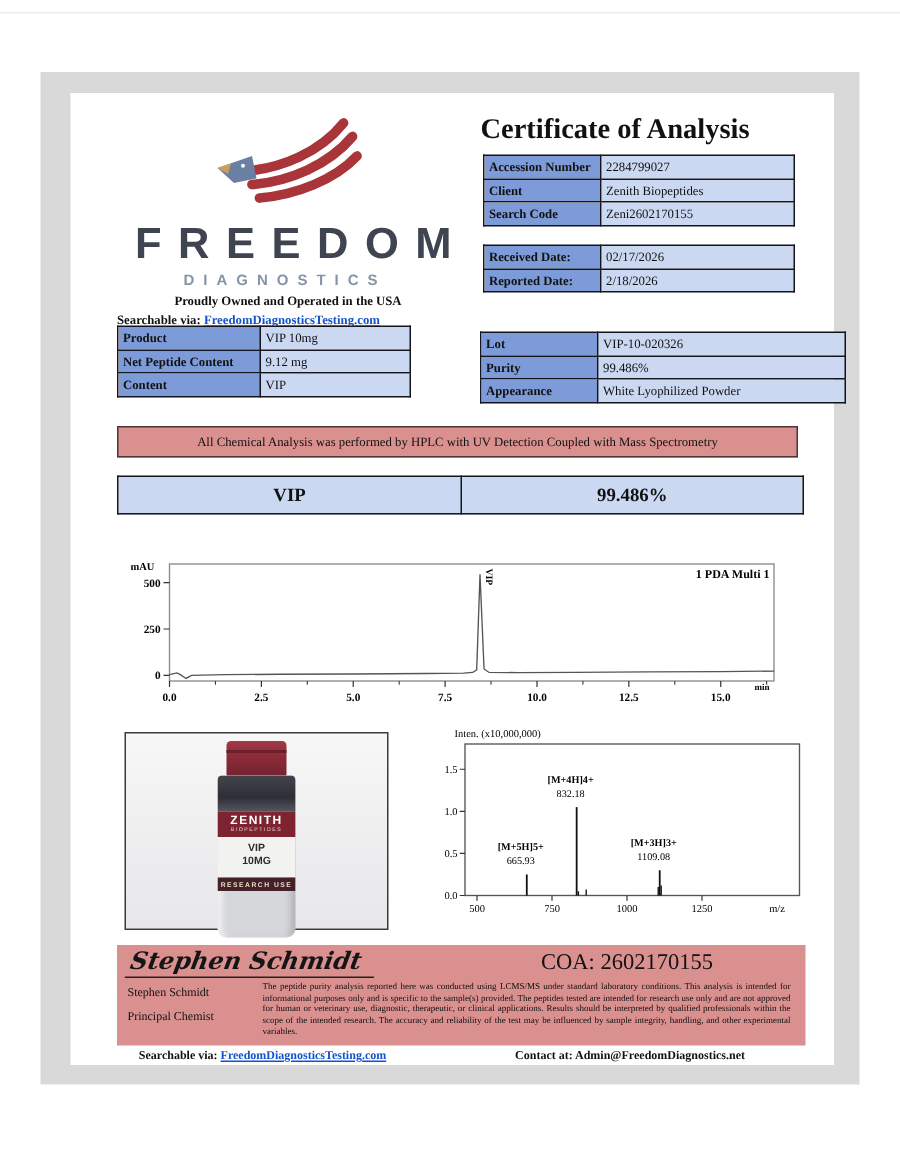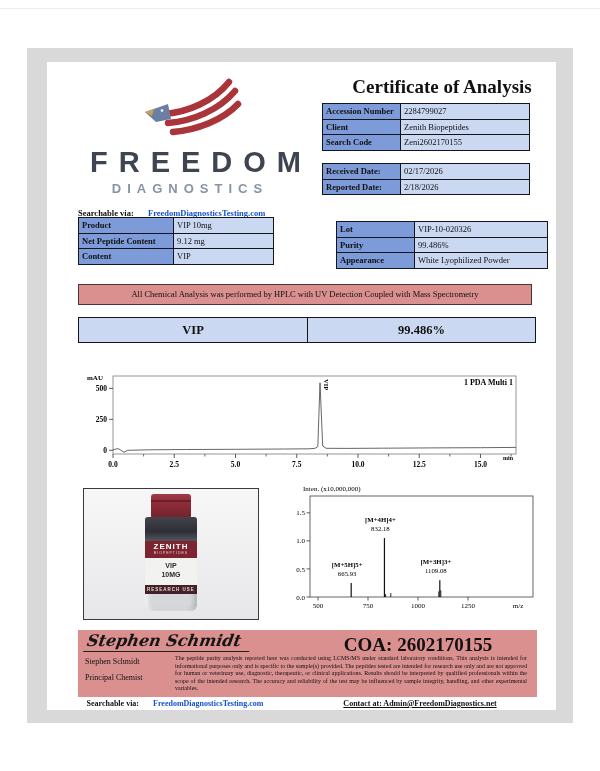--- a/index.html
+++ b/index.html
@@ -6,40 +6,40 @@
   #stage{position:relative;width:600px;height:771px;background:#ffffff;overflow:hidden;
          font-family:"Liberation Serif",serif;color:#111;}
   .topline{position:absolute;left:0;top:8px;width:600px;height:1px;background:#ececec;}
   .card{position:absolute;left:27px;top:48px;width:546px;height:675px;background:#d9d9d9;}
   .doc{position:absolute;left:47px;top:62px;width:509px;height:648px;background:#ffffff;}
 
   
   .logo-block{position:absolute;left:43px;top:16px;width:200px;text-align:center;}
   .brand{font-family:"Liberation Sans",sans-serif;font-size:29px;font-weight:600;
          letter-spacing:11px;color:#3e4450;margin-top:2px;white-space:nowrap;}
-  .brand-sub{font-family:"Liberation Sans",sans-serif;font-size:13px;font-weight:bold;
+  .brand-sub{font-family:"Liberation Sans",sans-serif;font-size:10px;font-weight:bold;
          letter-spacing:6px;color:#8793a6;margin-top:2px;white-space:nowrap;}
   .tagline{position:absolute;left:45px;top:133px;width:200px;text-align:center;
            font-weight:bold;font-size:8.5px;}
   .search-line{position:absolute;left:31px;top:146px;font-size:8.5px;font-weight:bold;}
-  .lnk{color:#1352cc;cursor:pointer;margin-left:12px;}
+  .lnk{color:#1352cc;text-decoration:underline;cursor:pointer;}
 
   
   table.kv{border-collapse:collapse;table-layout:fixed;position:absolute;
            border:1.5px solid #14141c;font-size:8.5px;}
   table.kv th,table.kv td{border:1px solid #14141c;height:14.5px;padding:0 0 0 3px;
            text-align:left;overflow:hidden;white-space:nowrap;}
   table.kv th{background:#7d9bd8;font-weight:bold;}
   table.kv td{background:#cbd8f1;font-weight:normal;}
   .t-info{left:275px;top:41px;width:208px;}
   .t-date{left:275px;top:101px;width:208px;padding-left:36px;}
   .t-product{left:31px;top:155px;width:196px;}
-  .t-lot{left:273px;top:159px;width:212px;margin-left:16px;}
-
-  .coa-title{position:absolute;left:278px;top:14px;width:234px;text-align:center;
+  .t-lot{left:273px;top:159px;width:244px;}
+
+  .coa-title{position:absolute;left:246px;top:14px;width:234px;text-align:center;
              font-size:19px;font-weight:bold;}
 
   .banner{position:absolute;left:31px;top:222px;width:452px;height:19px;background:#d9908f;
           border:1.5px solid #4e3434;text-align:center;line-height:19px;
           font-size:8.5px;font-weight:normal;}
 
   table.mass{border-collapse:collapse;table-layout:fixed;position:absolute;
              left:31px;top:255px;width:458px;border:1.5px solid #14141c;}
   table.mass th{border:1px solid #14141c;background:#fff;height:15px;font-size:9px;
              font-weight:bold;text-align:center;}
@@ -50,49 +50,49 @@
   .spec{position:absolute;left:228px;top:420px;width:265px;height:128px;}
   svg{font-family:"Liberation Serif",serif;}
 
   
   .vial-box{position:absolute;left:36px;top:426px;width:174px;height:130px;
             border:1px solid #3a3a3a;background:linear-gradient(#f7f7f7,#e7e7ea);}
   .vial{position:absolute;left:50%;top:0;transform:translateX(-50%);width:52px;height:126px;}
   .cap{position:absolute;left:6px;top:5px;width:40px;height:24px;border-radius:3px 3px 2px 2px;
        background:linear-gradient(#a13a49,#8d2c38 40%,#72222e);}
   .cap:before{content:"";position:absolute;left:0;top:6px;width:40px;height:2px;background:#6b1f2a;}
-  .vbody{position:absolute;left:0;top:28px;width:52px;height:94px;border-radius:3px 3px 6px 6px;
+  .vbody{position:absolute;left:0;top:28px;width:52px;height:108px;border-radius:3px 3px 6px 6px;
        background:#d6d7da;overflow:hidden;box-shadow:inset 3px 0 4px rgba(255,255,255,.7),inset -3px 0 5px rgba(0,0,0,.18);}
   .stopper{height:24px;background:linear-gradient(#43434c,#2e2e36 60%,#55555e);}
   .lb-brand{height:17px;background:#7e2430;color:#fff;text-align:center;
        font-family:"Liberation Sans",sans-serif;}
   .lb-brand .nm{display:block;font-size:8px;font-weight:bold;letter-spacing:1px;padding-top:1px;}
   .lb-brand .sb{display:block;font-size:3.5px;letter-spacing:1px;color:#e7cfd0;}
   .lb-mid{height:24px;background:#f2f2f0;text-align:center;color:#2b2b2b;
        font-family:"Liberation Sans",sans-serif;font-size:7px;font-weight:bold;line-height:9px;padding-top:3px;}
   .lb-band{height:9px;background:#43202a;color:#e9dcc0;text-align:center;
        font-family:"Liberation Sans",sans-serif;font-size:4.5px;font-weight:bold;
        letter-spacing:1px;line-height:9px;}
 
   
   .sig-block{position:absolute;left:31px;top:568px;width:459px;height:67px;background:#d9908f;}
   .sig-script{position:absolute;left:7px;top:1px;font-family:"DejaVu Serif",serif;
        font-style:italic;font-weight:bold;font-size:16px;transform:skewX(-10deg);
        border-bottom:1px solid #222;padding:0 10px 1px 2px;color:#151515;}
   .coa-num{position:absolute;left:235px;top:4px;width:210px;text-align:center;
-       font-size:19px;font-weight:bold;}
+       font-size:15px;font-weight:normal;}
   .sig-name{position:absolute;left:7px;top:27px;font-size:8px;}
   .sig-title{position:absolute;left:7px;top:43px;font-size:8px;}
   .disclaimer{position:absolute;left:97px;top:25px;width:352px;font-size:6px;
        line-height:7.6px;text-align:justify;color:#101010;}
 
   .footer-left{position:absolute;left:13px;top:637px;width:230px;text-align:center;
        font-size:8px;font-weight:bold;}
   .footer-right{position:absolute;left:253px;top:637px;width:240px;text-align:center;
-       font-size:8px;font-weight:bold;text-decoration:underline;}
+       font-size:8px;font-weight:bold;}
 </style>
 </head>
 <body>
 
 <div id="stage">
   <div class="topline"></div>
   <div class="card"></div>
   <div class="doc">
 
     <div class="logo-block">
@@ -102,20 +102,21 @@
           <path d="M33 45 C58 43 84 32 100 13" stroke="#A93439" stroke-width="6.5" fill="none" stroke-linecap="round"></path>
           <path d="M38 54 C62 52 88 42 103 26" stroke="#A93439" stroke-width="6.5" fill="none" stroke-linecap="round"></path>
           <path d="M10 34 L33 26 L36 41 L21 44 Z" fill="#6B7FA3"></path>
           <path d="M10 34 L19 31 L17 38 Z" fill="#C9A05A"></path>
           <circle cx="27" cy="32.5" r="1.3" fill="#ffffff"></circle>
         </svg>
       </span>
       <div class="brand">FREEDOM</div>
       <div class="brand-sub">DIAGNOSTICS</div>
     </div>
+    <div class="tagline">Proudly Owned and Operated in the USA</div>
     <div class="search-line">
       <span>Searchable via:</span>
       <a class="lnk">FreedomDiagnosticsTesting.com</a>
     </div>
 
     <div class="coa-title">Certificate of Analysis</div>
 
     <table class="kv t-info">
       <colgroup>
           <col style="width:78px">

